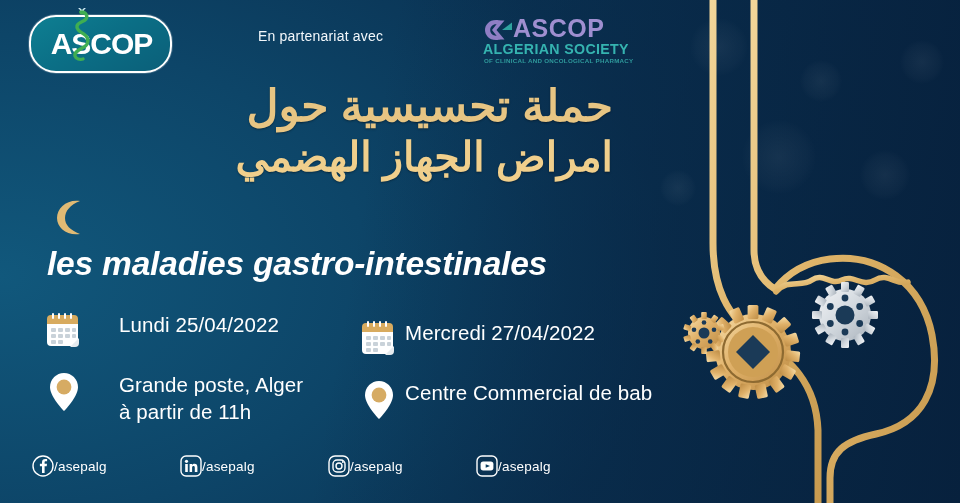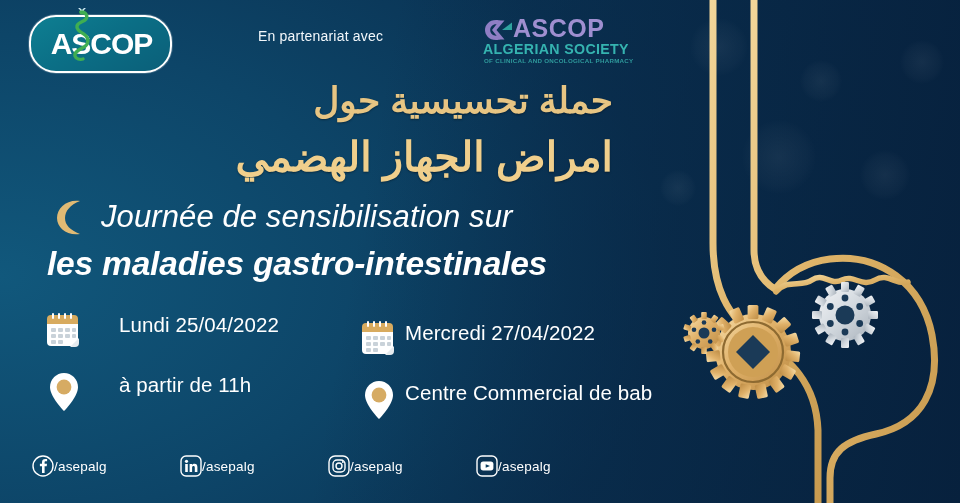--- a/index.html
+++ b/index.html
@@ -64,21 +64,21 @@
     font-size:6.2px;font-weight:bold;letter-spacing:.28px;
     color:#2f9a9c;line-height:1;white-space:nowrap;
   }
 
   
   .arabic{
     position:absolute;right:347px;text-align:right;direction:rtl;
     color:#e6c078;font-weight:bold;white-space:nowrap;
     text-shadow:0 1px 2px rgba(0,0,0,.35);
   }
-  .arabic-1{top:80px;font-size:36px;color:#e7c583;letter-spacing:0px;}
+  .arabic-1{top:80px;font-size:44px;color:#e7c583;letter-spacing:0px;}
   .arabic-2{top:133px;font-size:41px;color:#f0cf8c;}
 
   
   .moon{position:absolute;left:50px;top:197px;width:38px;height:40px;}
   .fr-line1{
     position:absolute;left:101px;top:199px;
     font-size:31px;font-style:italic;font-weight:500;color:#ffffff;
     letter-spacing:.1px;white-space:nowrap;
   }
   .fr-line2{
@@ -268,21 +268,20 @@
     </div>
   </div>
 
   <div class="arabic arabic-1">حملة تحسيسية حول</div>
   <div class="arabic arabic-2">امراض الجهاز الهضمي</div>
 
   <svg class="moon" viewBox="0 0 38 40">
     <path d="M30 4 C17 2 7 11 7 21 C7 31 17 39 30 37 C20 33 15 28 15 21 C15 14 20 8 30 4 Z" fill="#e0ba74"></path>
   </svg>
 
-  <div class="fr-line1">Journée de sensibilisation  sur</div>
   <div class="fr-line2">les maladies gastro-intestinales</div>
 
   <div class="col-a row-date inforow">
     <svg class="ico cal" viewBox="0 0 33 34">
       <path d="M1 6 a4 4 0 0 1 4-4 h23 a4 4 0 0 1 4 4 v5 H1 Z" fill="#d8ab5f"></path>
       <path d="M1 11 h31 v18 a4 4 0 0 1 -4 4 H5 a4 4 0 0 1 -4 -4 Z" fill="#ffffff"></path>
       <g fill="#c9d2d9">
         <rect x="5" y="15" width="5" height="4" rx="1"></rect>
           <rect x="12" y="15" width="5" height="4" rx="1"></rect>
         <rect x="19" y="15" width="5" height="4" rx="1"></rect>
@@ -304,20 +303,21 @@
     </svg>
     <div class="txt">Lundi 25/04/2022</div>
   </div>
 
   <div class="col-a row-loc inforow">
     <svg class="ico pin" viewBox="0 0 30 40">
       <path d="M15 1 C7.3 1 1 7.3 1 15 C1 25 15 39 15 39 C15 39 29 25 29 15 C29 7.3 22.7 1 15 1 Z" fill="#ffffff"></path>
       <circle cx="15" cy="15" r="7.4" fill="#d6ab63"></circle>
     </svg>
     <div class="txt">
+      <span>Grande poste, Alger</span>
       <span class="l2">à partir de 11h</span>
     </div>
   </div>
 
   <div class="col-b row-date inforow">
     <svg class="ico cal" viewBox="0 0 33 34">
       <path d="M1 6 a4 4 0 0 1 4-4 h23 a4 4 0 0 1 4 4 v5 H1 Z" fill="#d8ab5f"></path>
       <path d="M1 11 h31 v18 a4 4 0 0 1 -4 4 H5 a4 4 0 0 1 -4 -4 Z" fill="#ffffff"></path>
       <g fill="#c9d2d9">
         <rect x="5" y="15" width="5" height="4" rx="1"></rect>

